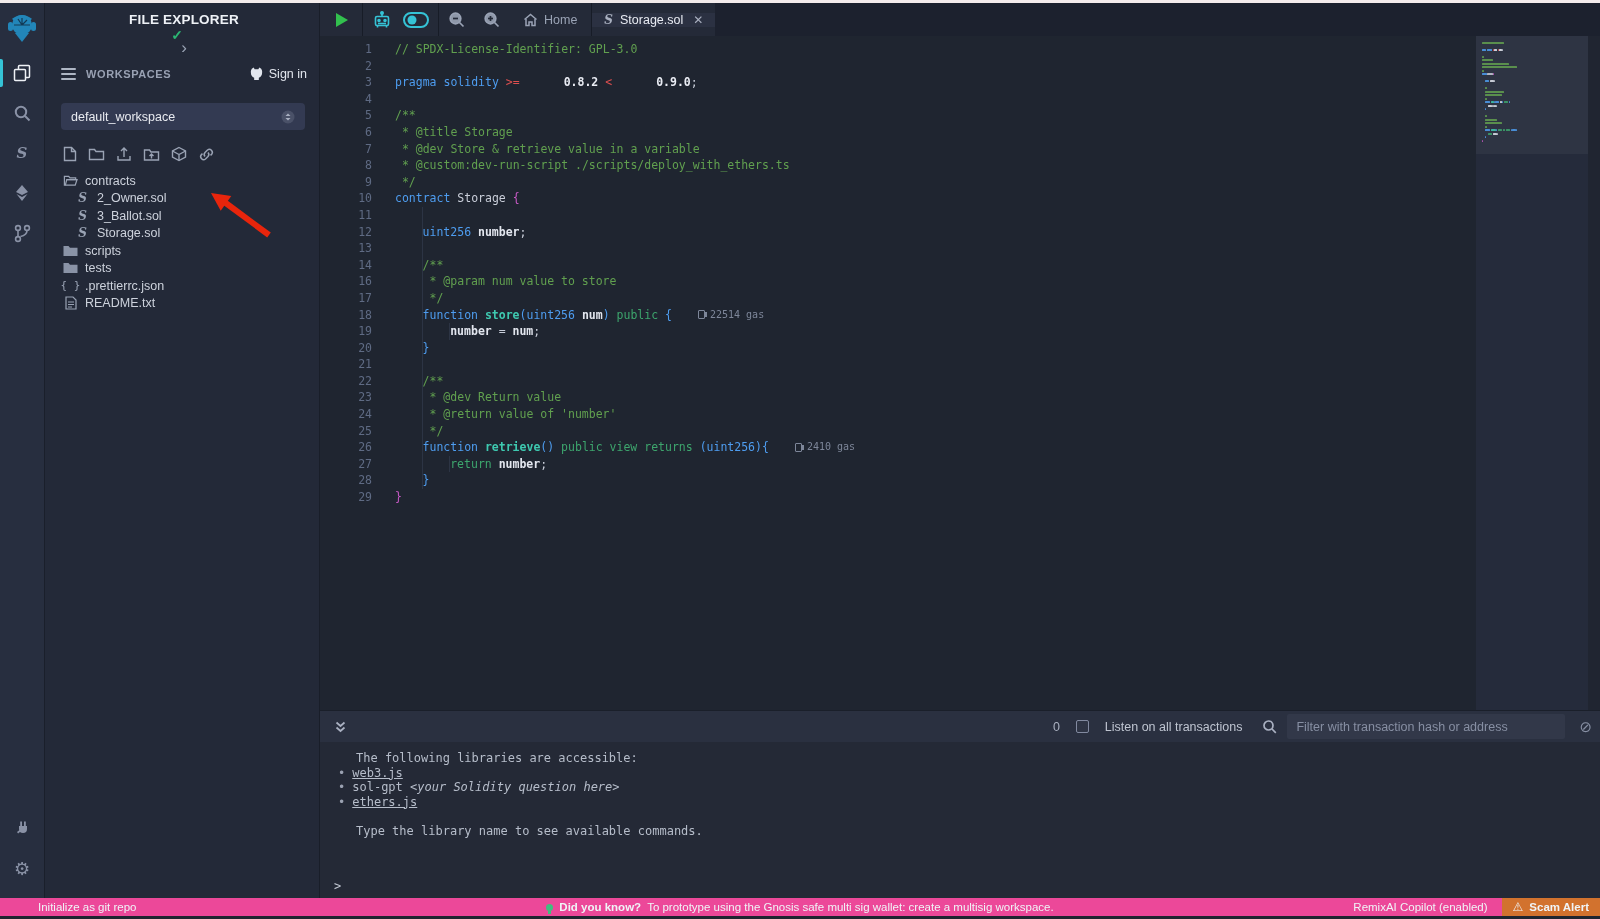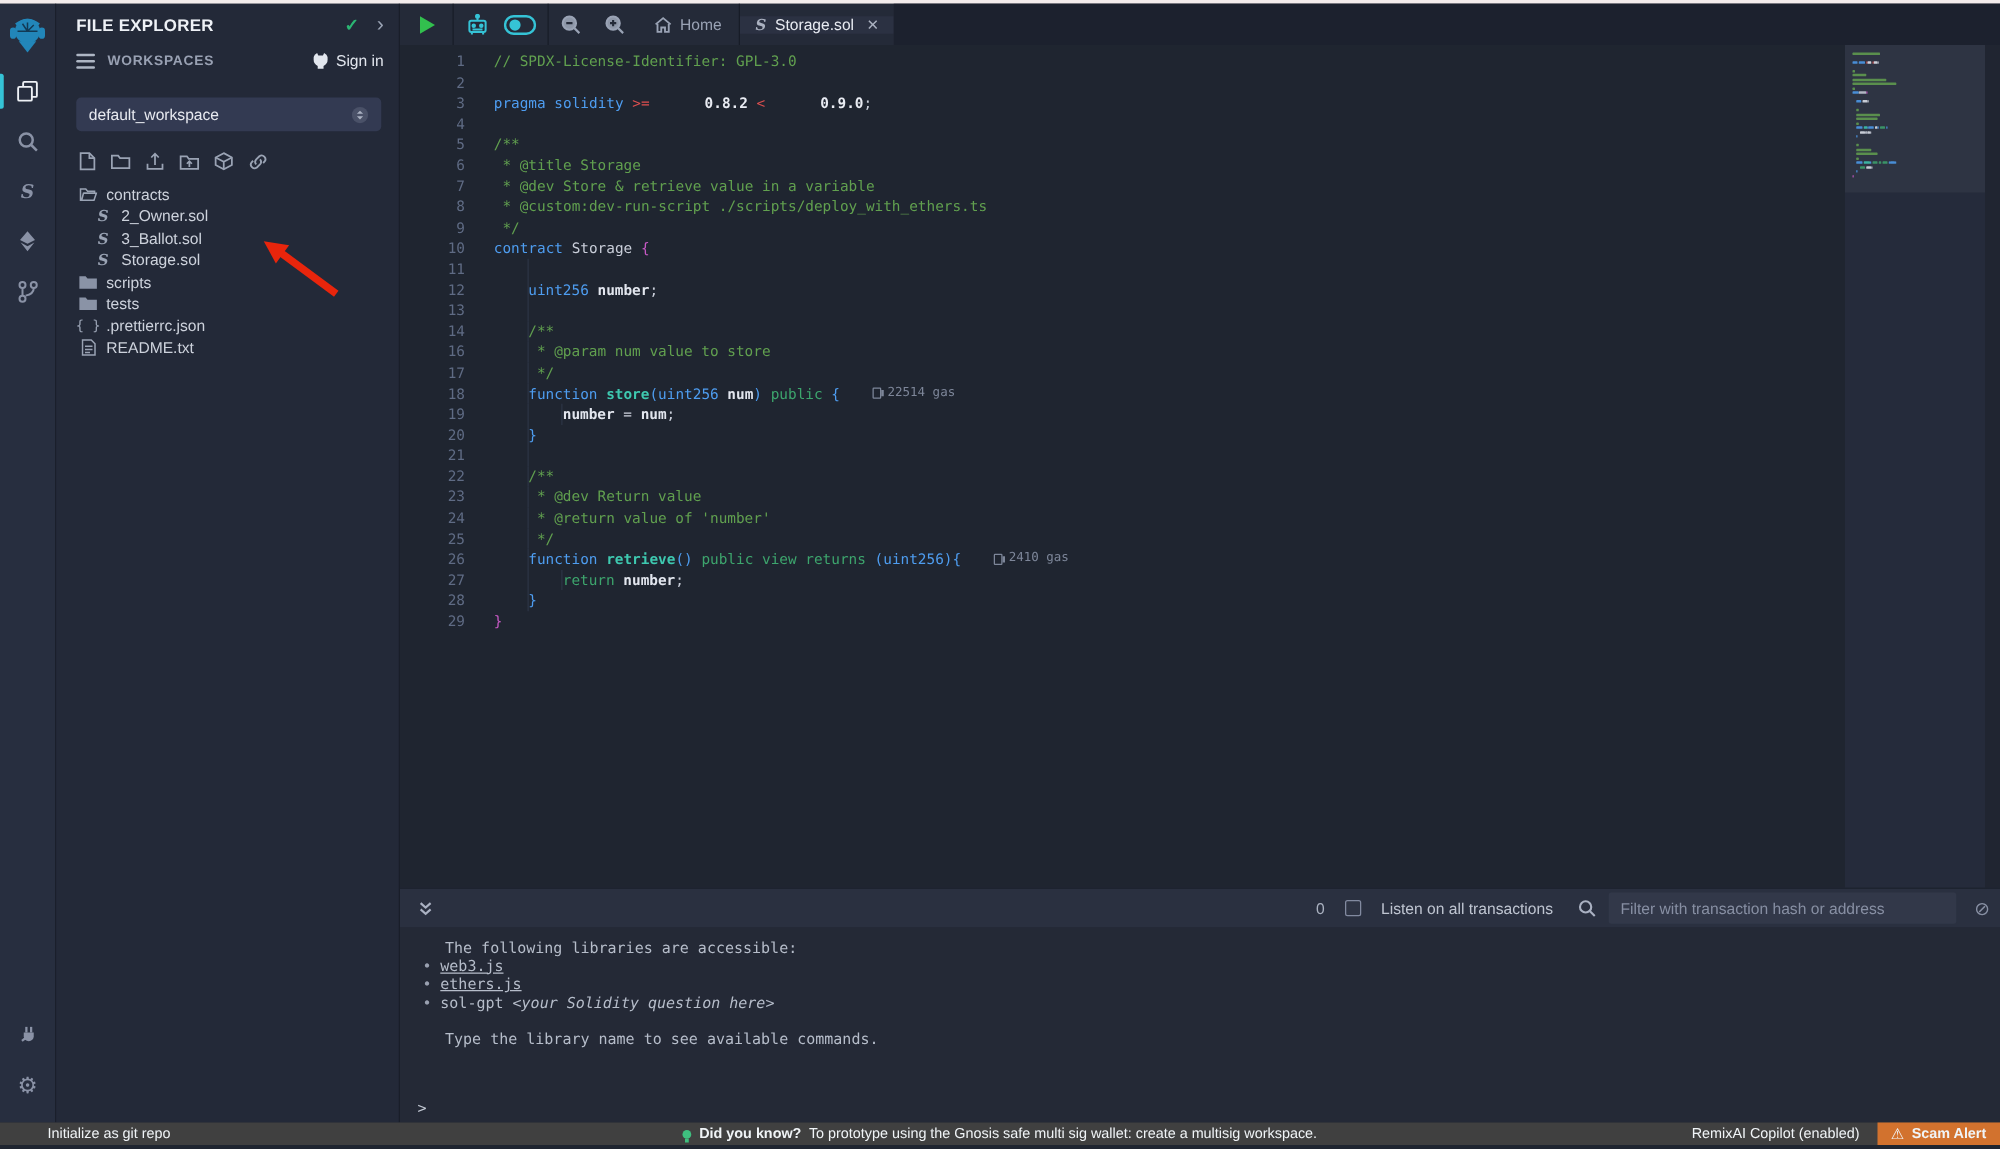--- a/index.html
+++ b/index.html
@@ -14,21 +14,21 @@
   .act-item { width:45px; height:40px; display:flex; align-items:center; justify-content:center; position:relative; color:#8a92a6; }
   .act-item.logo { height:50px; }
   .act-item.active { color:#eef1f6; }
   .act-item.active::before { content:''; position:absolute; left:0; top:6px; bottom:6px; width:3px; background:#35c3d6; border-radius:0 2px 2px 0; }
   .act-spacer { flex:1; }
   .s-glyph { font-weight:700; font-size:15px; font-family:"DejaVu Serif", serif; font-style:italic; }
   .gear-glyph { font-size:18px; font-family:"DejaVu Sans", sans-serif; }
 
   
   .panel { width:275px; background:#232938; position:relative; border-right:1px solid #191e29; color:#c7cdd9; }
-  .panel-header { display:flex; align-items:center; padding:9px 12px 4px 16px; }
+  .panel-header { display:flex; align-items:center; padding:9px 12px 4px 16px;flex-direction:column; }
   .panel-title { font-size:13.5px; font-weight:700; color:#eef1f6; letter-spacing:.2px; flex:1; }
   .check { color:#2bb673; font-weight:700; font-size:14px; margin-right:14px; }
   .chev { color:#9aa3b4; font-size:17px; line-height:10px; }
   .ws-row { display:flex; align-items:center; padding:10px 12px 6px 16px; }
   .hamburger { width:15px; display:flex; flex-direction:column; gap:3px; margin-right:10px; }
   .hamburger i { height:2px; background:#aeb6c4; border-radius:1px; }
   .ws-label { flex:1; font-size:11px; letter-spacing:.6px; color:#99a1b3; font-weight:600; }
   .signin { display:flex; align-items:center; gap:5px; font-size:12.5px; color:#e2e6ee; }
   .ws-select { margin:16px 14px 6px 16px; background:#333a52; border-radius:4px; height:27px; display:flex; align-items:center;
     padding:0 10px; font-size:12.5px; color:#e8eaf0; }
@@ -93,21 +93,21 @@
   .block-icon { color:#8890a4; font-size:15px; font-family:"DejaVu Sans", sans-serif; margin-left:4px; }
   .term-body { flex:1; background:#242936; font-family:"DejaVu Sans Mono", monospace; font-size:12px; color:#b6bdca; padding-top:9px; overflow:hidden; }
   .t-line { padding-left:36px; height:14.5px; line-height:14.5px; white-space:pre; }
   .t-bullet { padding-left:18px; height:14.5px; line-height:14.5px; }
   .t-bullet .dot { margin-right:7px; color:#9aa1b1; }
   .t-link { text-decoration:underline; color:#b6bdca; }
   .t-italic { font-style:italic; }
   .t-prompt { padding-left:14px; margin-top:26px; color:#c3c9d4; }
 
   
-  .statusbar { height:18px; background:#404040; display:flex; align-items:center; color:#f0f4f7; font-size:11.5px; position:relative;gap:18px; }
+  .statusbar { height:18px; background:#ec4899; display:flex; align-items:center; color:#f0f4f7; font-size:11.5px; position:relative;gap:18px; }
   .sb-left { padding-left:38px; }
   .sb-center { position:absolute; left:0; right:0; display:flex; justify-content:center; align-items:center; gap:6px; pointer-events:none; }
   .sb-center b { font-weight:700; }
   .bulb { width:7px; height:7px; background:#3fbf7f; border-radius:50%; position:relative; }
   .bulb::after { content:''; position:absolute; left:2px; top:7px; width:3px; height:3px; background:#3fbf7f; }
   .sb-right { margin-left:auto; display:flex; align-items:center; height:100%; }
   .copilot { margin-right:14px; }
   .scam { background:#d2722e; height:100%; display:flex; align-items:center; gap:6px; padding:0 11px; font-weight:600; }
   .scam .warn { font-family:"DejaVu Sans", sans-serif; font-size:12px; }
   svg { display:block; }
@@ -539,22 +539,22 @@
             <line x1="10" y1="10" x2="13.8" y2="13.8"></line>
         </svg>
       </span>
       <input class="filter-input" placeholder="Filter with transaction hash or address" style="">
       <span class="block-icon">⊘</span>
     </div>
 
     <div class="term-body">
         <div class="t-line">The following libraries are accessible:</div>
         <div class="t-bullet"><span class="dot">•</span><span class="t-link">web3.js</span></div>
+        <div class="t-bullet"><span class="dot">•</span><span>sol-gpt </span><span class="t-italic">&lt;your Solidity question here&gt;</span></div>
         <div class="t-bullet"><span class="dot">•</span><span class="t-link">ethers.js</span></div>
-        <div class="t-bullet"><span class="dot">•</span><span>sol-gpt </span><span class="t-italic">&lt;your Solidity question here&gt;</span></div>
         <div class="t-line"></div>
         <div class="t-line">Type the library name to see available commands.</div>
         <div class="t-line"></div>
         <div class="t-prompt">&gt;</div>
       </div>
   </div>
 </div>
 
 <div class="statusbar">
   <span class="sb-left">Initialize as git repo</span>

